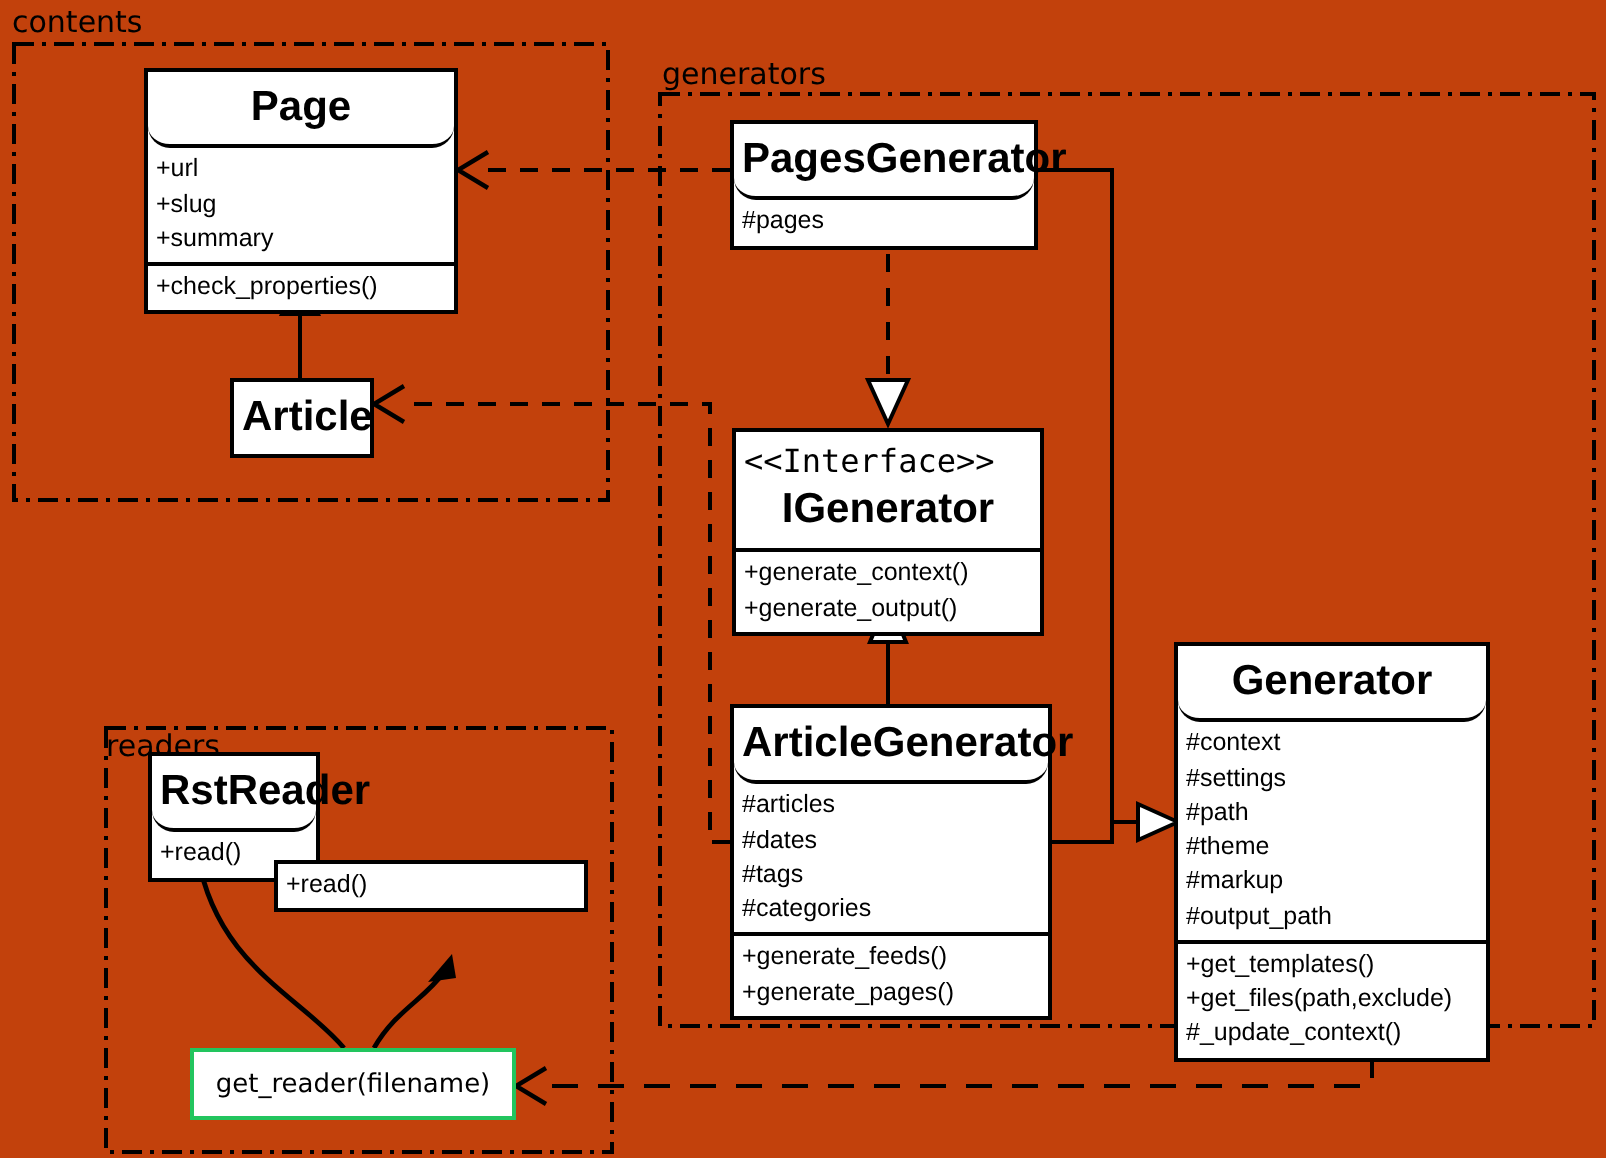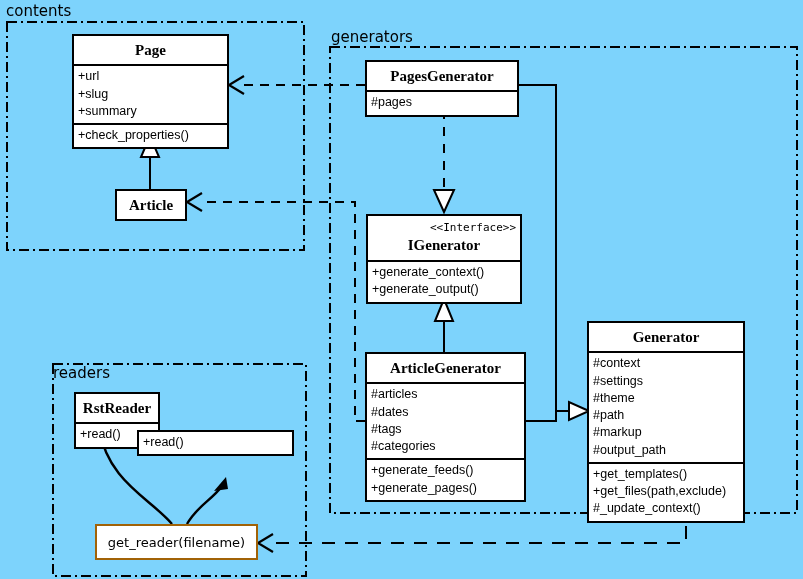--- a/index.html
+++ b/index.html
@@ -4,21 +4,21 @@
 <style>
   html, body {
     margin: 0;
     padding: 0;
     background: #ffffff;
   }
   #canvas {
     position: relative;
     width: 803px;
     height: 579px;
-    background: #7dd3fc;
+    background: #c2410c;
     font-family: "DejaVu Sans", sans-serif;
     overflow: hidden;
   }
   svg.layer {
     position: absolute;
     left: 0;
     top: 0;
     width: 803px;
     height: 579px;
   }
@@ -42,44 +42,45 @@
     box-sizing: border-box;
     border-bottom: 2px solid #000;
     padding: 2px 4px 3px 4px;
   }
   .cls .sec:last-child {
     border-bottom: none;
   }
   .cls .title {
     text-align: center;
     font-weight: bold;
-    font-size: 15px;
-    font-family: Liberation Serif, serif;
+    font-size: 21px;
+    font-family: Liberation Sans, sans-serif;
     line-height: 1.35;
     padding-top: 4px;
     padding-bottom: 4px;
+    border-radius: 11px;
   }
   .cls .stereo {
-    text-align: right;
+    text-align: left;
     font-weight: normal;
-    font-size: 11px;
+    font-size: 16px;
     font-family: "DejaVu Sans Mono", monospace;
     line-height: 1.25;
   }
   .cls .row {
     font-family: Liberation Sans, sans-serif;
     font-size: 12.5px;
     line-height: 1.38;
     white-space: pre;
     text-align: left;
   }
   .func-box {
     position: absolute;
     box-sizing: border-box;
-    border: 2px solid #a16207;
+    border: 2px solid #22c55e;
     background: #fff;
     display: flex;
     align-items: center;
     justify-content: center;
     font-family: "DejaVu Sans", sans-serif;
     font-size: 13px;
   }
 </style>
 </head>
 <body>
@@ -197,33 +198,33 @@
       <div class="row">+generate_feeds()</div>
       <div class="row">+generate_pages()</div>
     </div>
   </div>
 
   <div class="cls" style="left:587px; top:321px; width:158px;">
     <div class="sec title">Generator</div>
     <div class="sec">
       <div class="row">#context</div>
       <div class="row">#settings</div>
+      <div class="row">#path</div>
       <div class="row">#theme</div>
-      <div class="row">#path</div>
       <div class="row">#markup</div>
       <div class="row">#output_path</div>
     </div>
     <div class="sec">
       <div class="row">+get_templates()</div>
       <div class="row">+get_files(path,exclude)</div>
       <div class="row">#_update_context()</div>
     </div>
   </div>
 
-  <div class="cls" style="left:74px; top:392px; width:86px;">
+  <div class="cls" style="left:74px; top:376px; width:86px;">
     <div class="sec title">RstReader</div>
     <div class="sec">
       <div class="row">+read()</div>
     </div>
   </div>
 
   <div class="cls" style="left:137px; top:430px; width:157px;">
     <div class="sec">
       <div class="row">+read()</div>
     </div>

